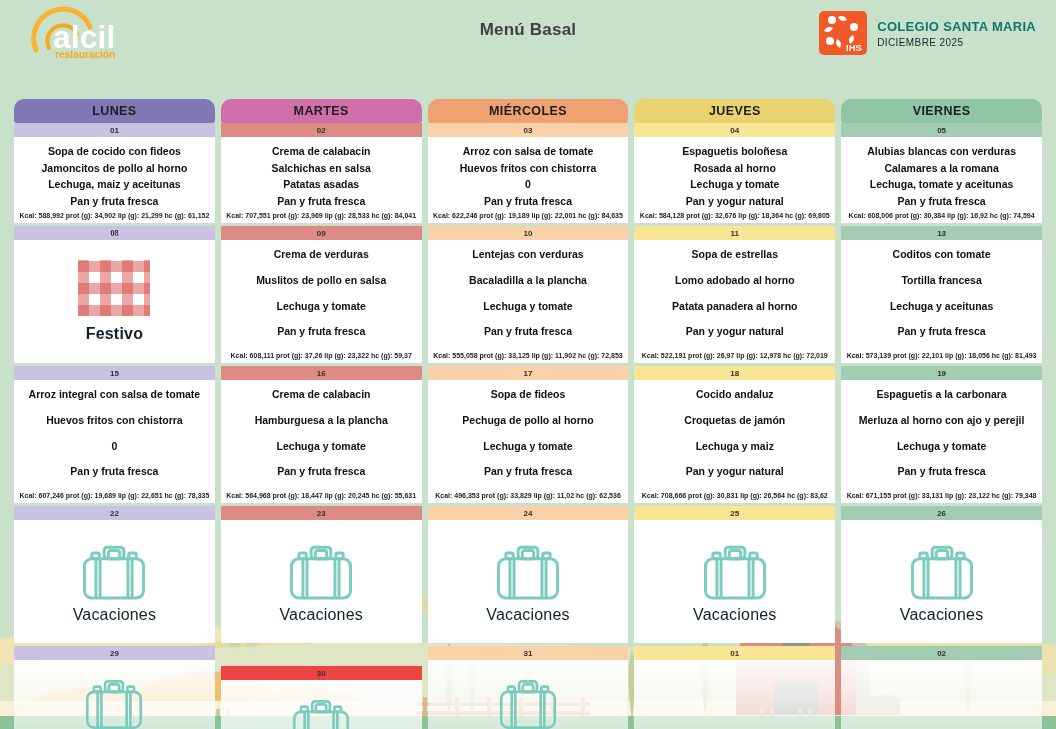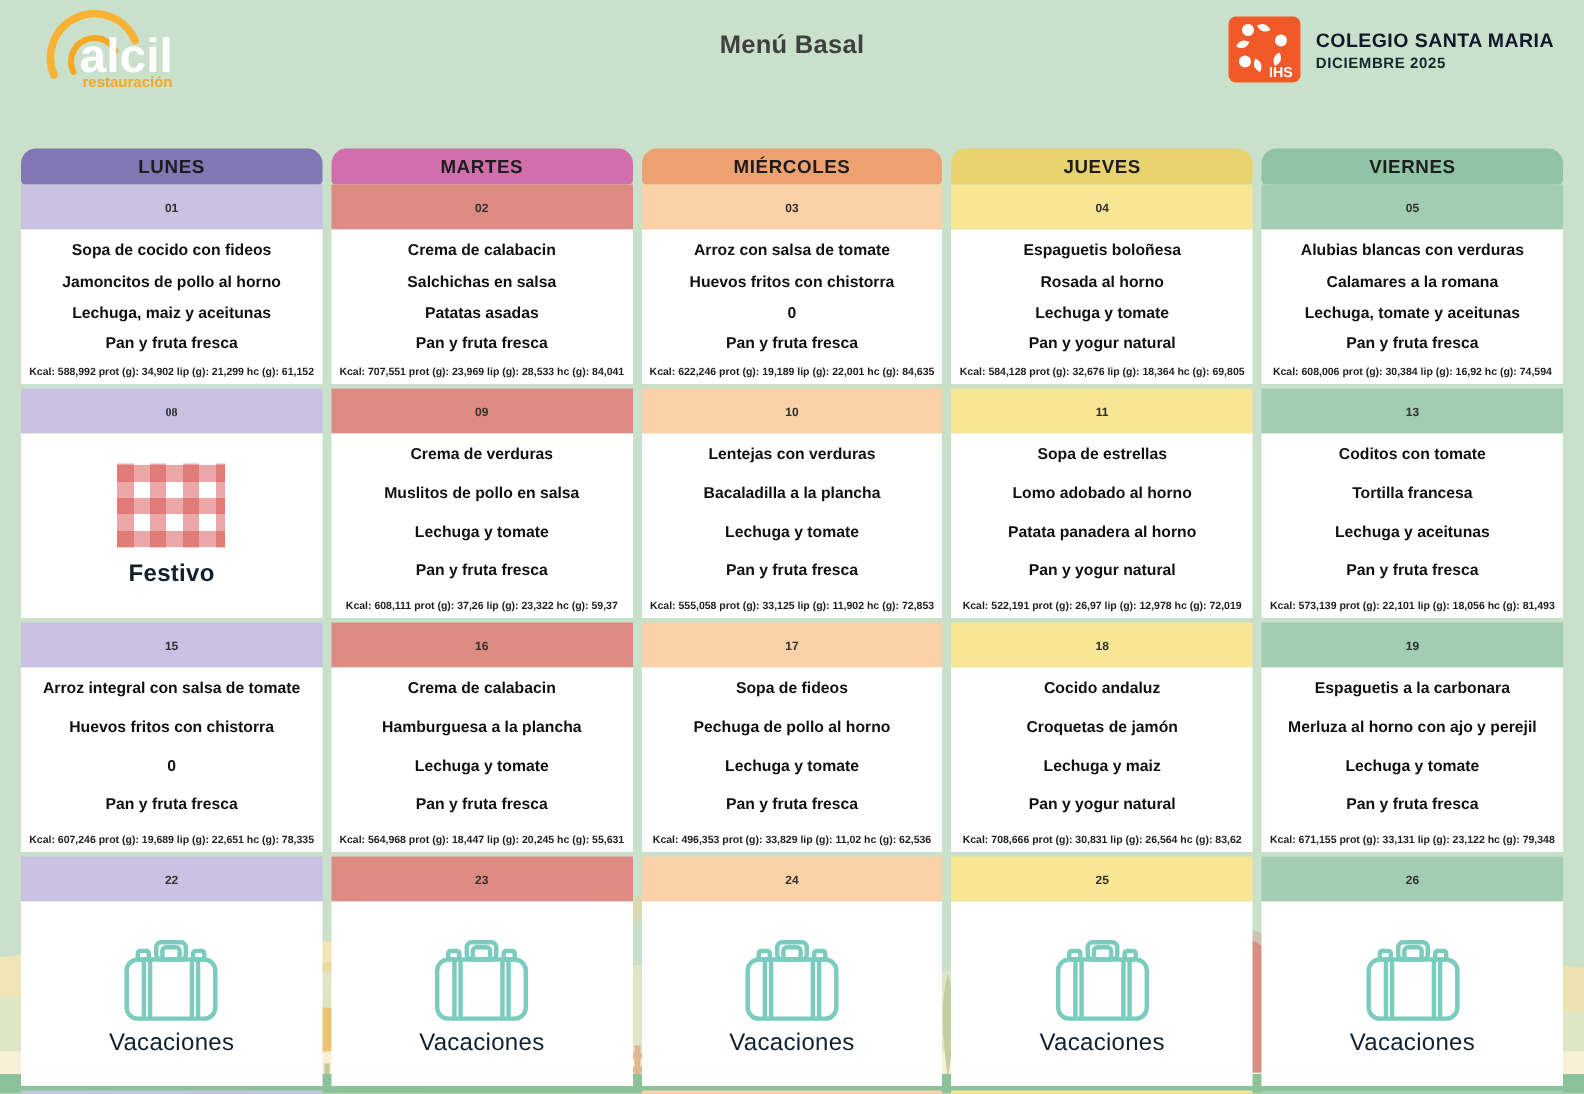--- a/index.html
+++ b/index.html
@@ -10,33 +10,33 @@
     -webkit-font-smoothing:antialiased;
   }
   
   .top{position:relative;height:62px;display:flex;align-items:center;padding:4px 20px 0;box-sizing:border-box;z-index:3;}
   .brand{width:150px;height:54px;}
   .page-title{position:absolute;left:50%;top:20px;transform:translateX(-50%);
     font-size:17px;font-weight:bold;color:#404040;letter-spacing:.2px;}
   .school{margin-left:auto;display:flex;align-items:center;gap:10px;}
   .school-logo{width:48px;height:44px;border-radius:5px;background:#f05a28;position:relative;flex:0 0 auto;}
   .school-text{display:flex;flex-direction:column;gap:3px;}
-  .school-name{font-size:13px;font-weight:bold;color:#0f172a;letter-spacing:.3px;}
-  .school-month{font-size:10px;font-weight:bold;color:#16242e;letter-spacing:.4px;}
+  .school-name{font-size:13px;font-weight:bold;color:#0f766e;letter-spacing:.3px;}
+  .school-month{font-size:10px;font-weight:normal;color:#16242e;letter-spacing:.4px;}
   
   .grid{position:relative;z-index:2;display:grid;grid-template-columns:repeat(5,1fr);column-gap:6px;padding:4px 14px 0;}
   .column{display:flex;flex-direction:column;min-width:0;}
   .col-header{height:24px;border-radius:10px 10px 3px 3px;display:flex;align-items:center;justify-content:center;
     font-size:12.5px;font-weight:bold;color:#1d1d1d;letter-spacing:.4px;margin-top:33px;}
   .week{margin-top:0;}
-  .strip{height:30px;display:flex;align-items:center;justify-content:center;
+  .strip{height:14px;display:flex;align-items:center;justify-content:center;
     font-size:8px;font-weight:bold;color:#30302f;margin-top:0;}
   .content{background:#ffffff;display:flex;flex-direction:column;box-sizing:border-box;margin-bottom:3px;}
   .menu .content{justify-content:space-between;padding:9px 4px 4px;}
-  .w1 .content{height:103px;}
+  .w1 .content{height:86px;}
   .w2 .content,.w3 .content,.w4 .content{height:123px;}
   .w5 .content{height:107px;margin-bottom:0;}
   .translucent{background:linear-gradient(180deg,rgba(255,255,255,.95) 0%,rgba(255,255,255,.45) 100%);}
   .item{font-size:10.5px;font-weight:600;color:#101010;text-align:center;line-height:1.1;}
   .kcal{font-size:7px;font-weight:bold;color:#1d1d1d;text-align:center;letter-spacing:0;}
   .centered{align-items:center;justify-content:center;gap:3px;}
   .cell-label{font-size:16px;color:#10202c;font-weight:500;letter-spacing:.2px;}
   .festivo-label{font-weight:700;text-align:center;}
   .gingham{width:72px;height:56px;margin-bottom:6px;
     background:

